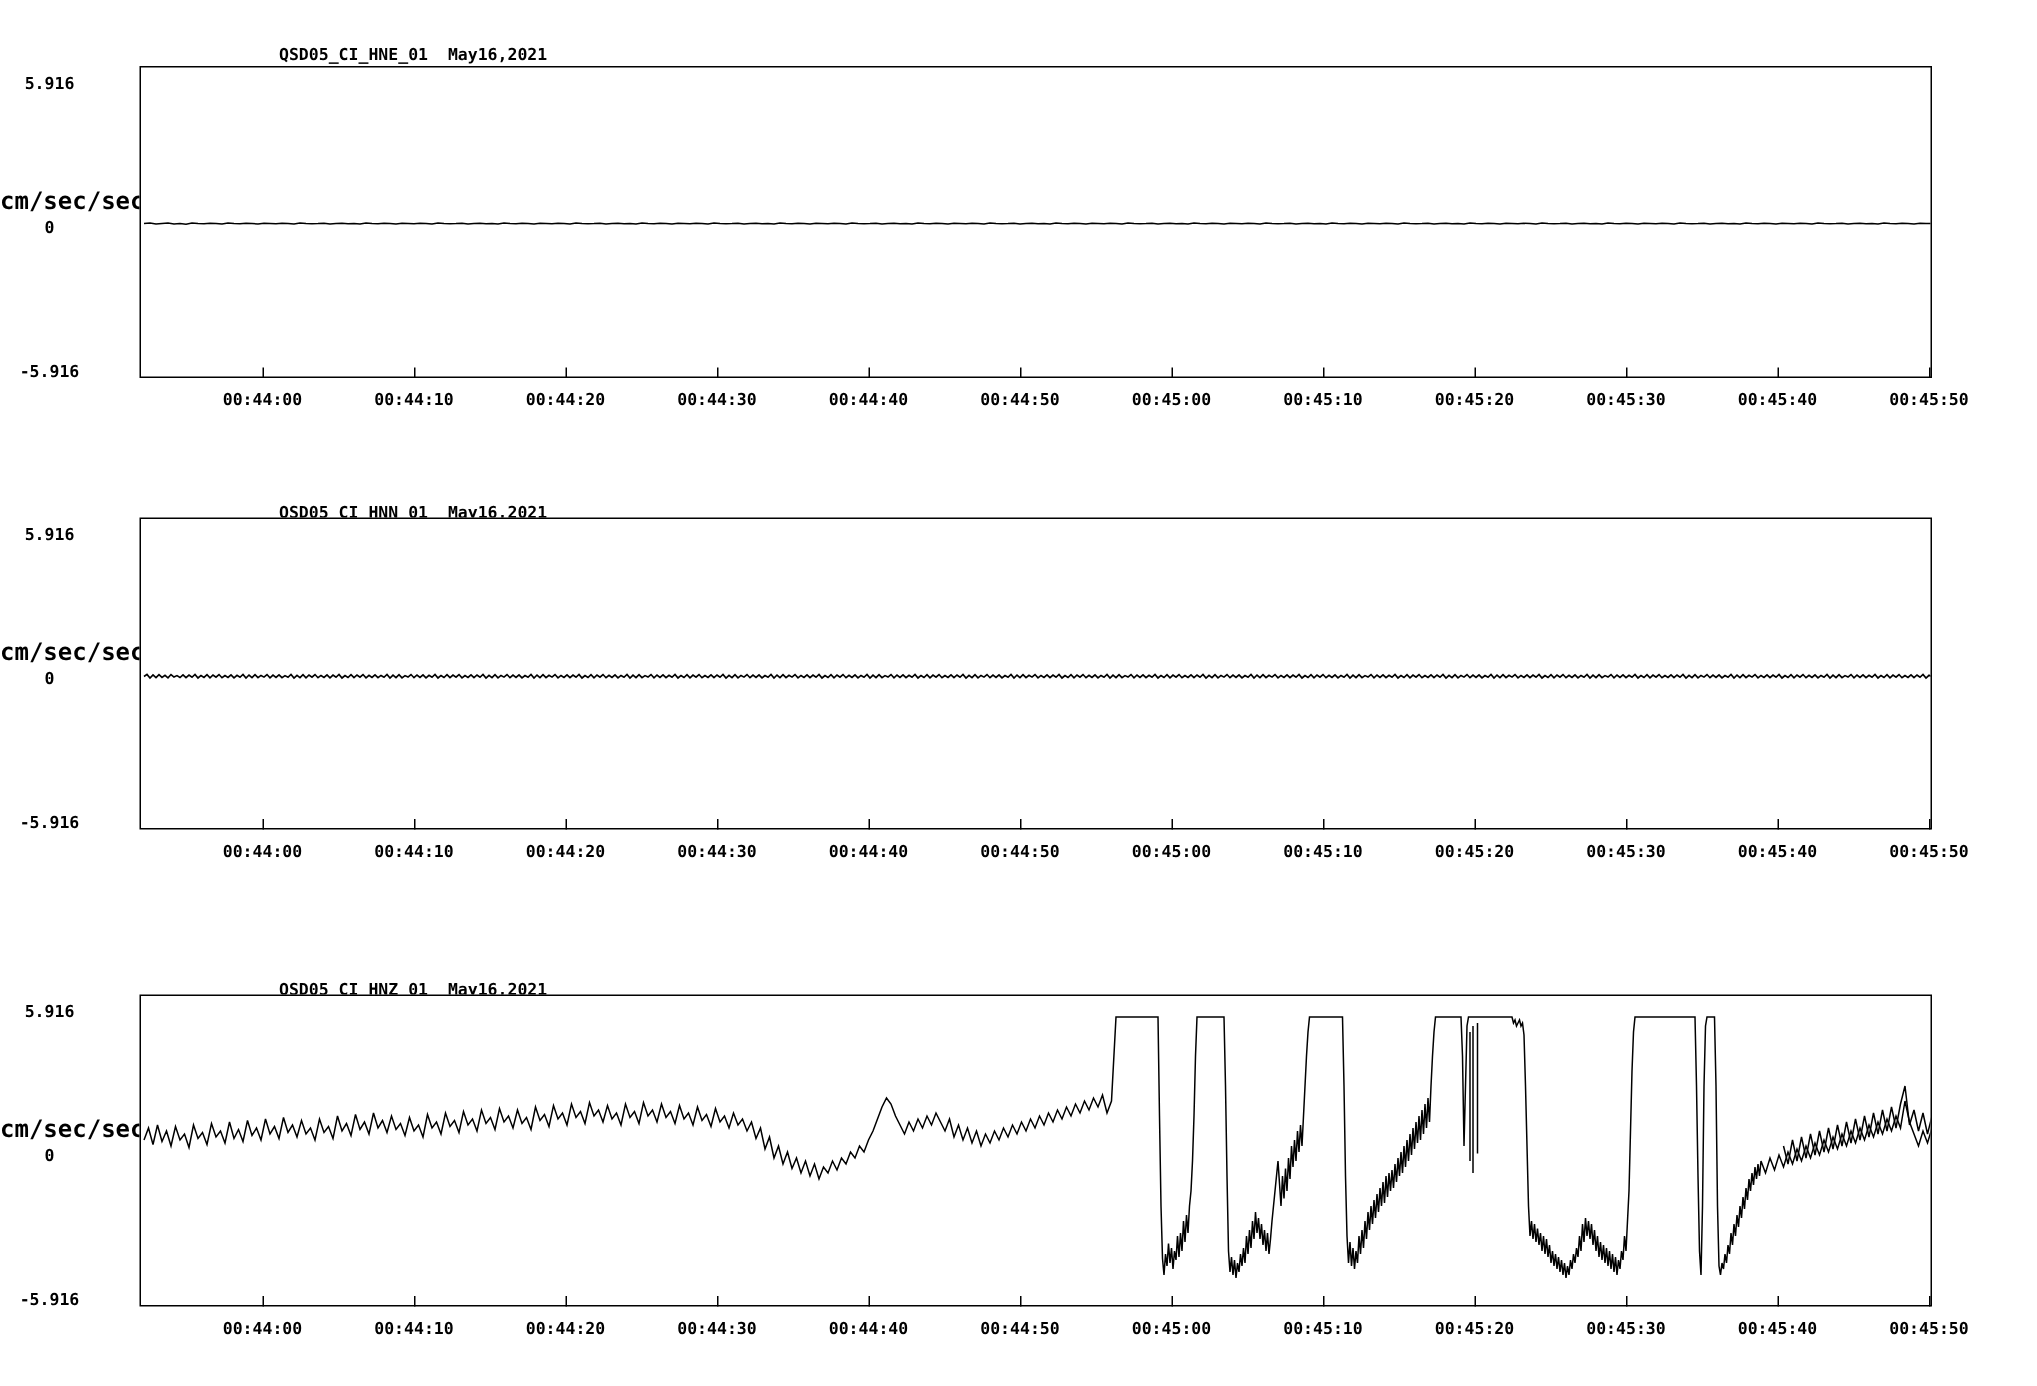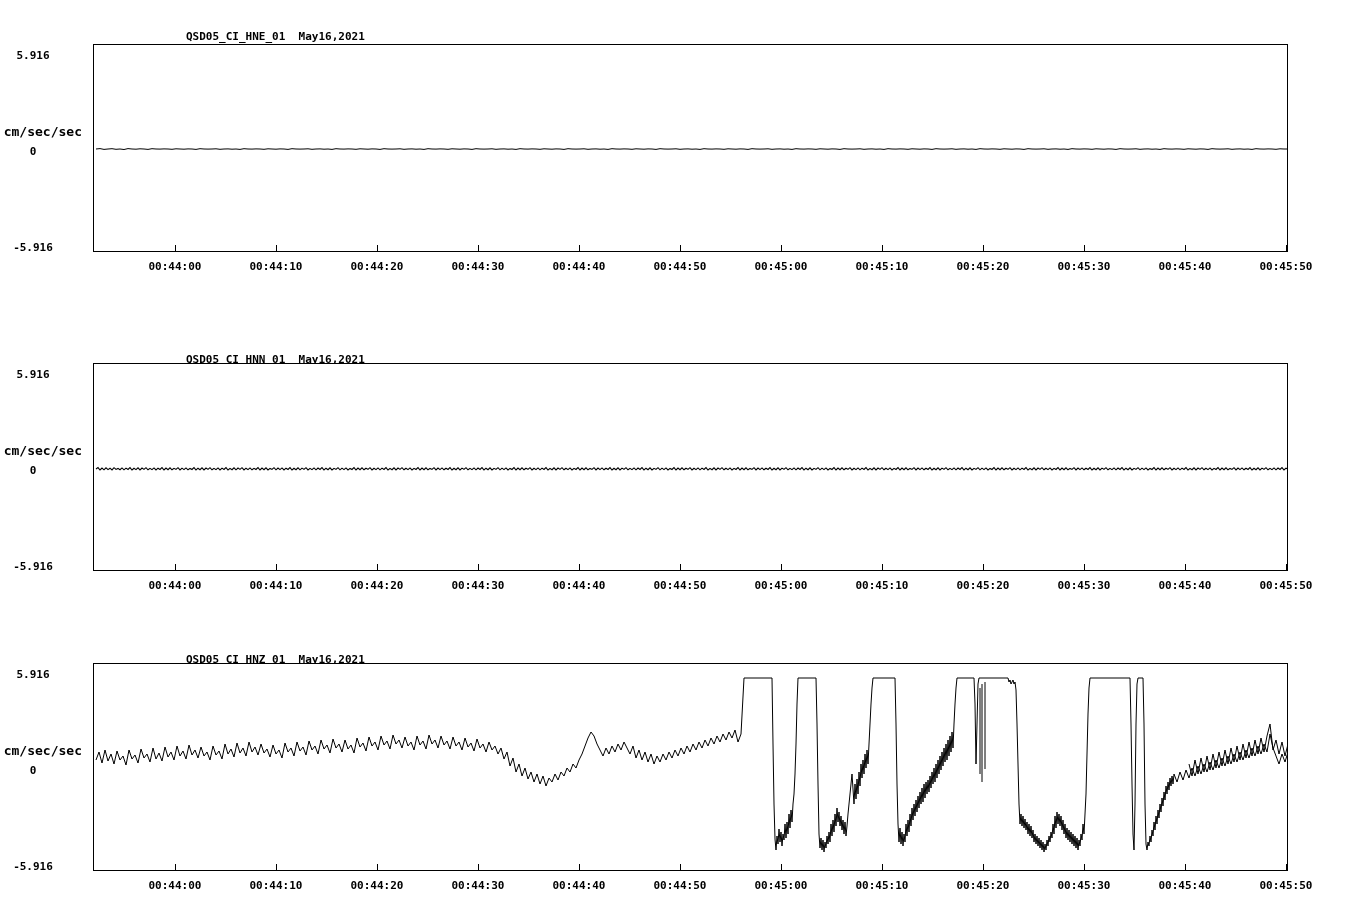--- a/index.html
+++ b/index.html
@@ -34,21 +34,21 @@
   .panel-title {
     position: absolute;
     font-size: 11px;
     font-weight: bold;
     letter-spacing: 0px;
     white-space: pre;
     font-family: "DejaVu Sans Mono", monospace;
   }
   .ylabel {
     position: absolute;
-    font-size: 13px;
+    font-size: 16px;
     font-weight: bold;
     text-align: right;
     white-space: pre;
     font-family: "DejaVu Sans Mono", monospace;
   }
   .ytick {
     position: absolute;
     font-size: 11px;
     font-weight: bold;
     text-align: center;
@@ -112,21 +112,21 @@
     <div class="xtick" style="left:529px;top:260px;width:100px;">00:44:40</div>
     <div class="xtick" style="left:630px;top:260px;width:100px;">00:44:50</div>
     <div class="xtick" style="left:731px;top:260px;width:100px;">00:45:00</div>
     <div class="xtick" style="left:832px;top:260px;width:100px;">00:45:10</div>
     <div class="xtick" style="left:933px;top:260px;width:100px;">00:45:20</div>
     <div class="xtick" style="left:1034px;top:260px;width:100px;">00:45:30</div>
     <div class="xtick" style="left:1135px;top:260px;width:100px;">00:45:40</div>
     <div class="xtick" style="left:1236px;top:260px;width:100px;">00:45:50</div>
   </div>
 
-  <div class="panel" style="top:318px;height:300px;">
+  <div class="panel" style="top:300px;height:300px;">
     <div class="panel-title" style="left:186px;top:35px;">QSD05_CI_HNN_01  May16,2021</div>
     <div class="ylabel" style="left:0px;top:125px;width:82px;">cm/sec/sec</div>
     <div class="ytick" style="left:0px;top:50px;width:66px;">5.916</div>
     <div class="ytick" style="left:0px;top:146px;width:66px;">0</div>
     <div class="ytick" style="left:0px;top:242px;width:66px;">-5.916</div>
 
     <div class="plot-frame" style="left:93px;top:45px;width:1195px;height:208px;">
       <svg class="trace-svg" width="1195" height="208" viewBox="0 0 1195 208" preserveAspectRatio="none">
         <path d="M2,105 L4,103.6 L6,106 L8,104 L10,105.8 L12,103.8 L14,105.6 L16,104.2 L18,105.9 L20,103.7 L22,105.4 L24,104.4 L26,105.7 L28,103.9 L30,105.8 L32,104.1 L34,105.5 L36,103.6 L38,106 L40,104.3 L42,105.6 L44,103.8 L46,105.9 L48,104 L50,105.4 L52,103.7 L54,105.8 L56,104.4 L58,105.6 L60,103.9 L62,105.9 L64,104.2 L66,105.5 L68,103.6 L70,106 L72,104 L74,105.7 L76,103.8 L78,105.8 L80,104.3 L82,105.4 L84,103.7 L86,105.9 L88,104.1 L90,105.6 L92,103.9 L94,105.8 L96,104.4 L98,105.5 L100,103.6 L102,106 L104,104.2 L106,105.7 L108,103.8 L110,105.9 L112,104 L114,105.4 L116,103.7 L118,105.8 L120,104.3 L122,105.6 L124,103.9 L126,105.9 L128,104.1 L130,105.5 L132,103.6 L134,106 L136,104.4 L138,105.7 L140,103.8 L142,105.8 L144,104 L146,105.4 L148,103.7 L150,105.9 L152,104.2 L154,105.6 L156,103.9 L158,105.8 L160,104.3 L162,105.5 L164,103.6 L166,106 L168,104.1 L170,105.7 L172,103.8 L174,105.9 L176,104.4 L178,105.4 L180,103.7 L182,105.8 L184,104 L186,105.6 L188,103.9 L190,105.9 L192,104.2 L194,105.5 L196,103.6 L198,106 L200,104.3 L202,105.7 L204,103.8 L206,105.8 L208,104.1 L210,105.4 L212,103.7 L214,105.9 L216,104.4 L218,105.6 L220,103.9 L222,105.8 L224,104 L226,105.5 L228,103.6 L230,106 L232,104.2 L234,105.7 L236,103.8 L238,105.9 L240,104.3 L242,105.4 L244,103.7 L246,105.8 L248,104.1 L250,105.6 L252,103.9 L254,105.9 L256,104.4 L258,105.5 L260,103.6 L262,106 L264,104 L266,105.7 L268,103.8 L270,105.8 L272,104.2 L274,105.4 L276,103.7 L278,105.9 L280,104.3 L282,105.6 L284,103.9 L286,105.8 L288,104.1 L290,105.5 L292,103.6 L294,106 L296,104.4 L298,105.7 L300,103.8 L302,105.9 L304,104 L306,105.4 L308,103.7 L310,105.8 L312,104.2 L314,105.6 L316,103.9 L318,105.9 L320,104.3 L322,105.5 L324,103.6 L326,106 L328,104.1 L330,105.7 L332,103.8 L334,105.8 L336,104.4 L338,105.4 L340,103.7 L342,105.9 L344,104 L346,105.6 L348,103.9 L350,105.8 L352,104.2 L354,105.5 L356,103.6 L358,106 L360,104.3 L362,105.7 L364,103.8 L366,105.9 L368,104.1 L370,105.4 L372,103.7 L374,105.8 L376,104.4 L378,105.6 L380,103.9 L382,105.8 L384,104 L386,105.5 L388,103.6 L390,106 L392,104.2 L394,105.7 L396,103.8 L398,105.9 L400,104.3 L402,105.4 L404,103.7 L406,105.8 L408,104.1 L410,105.6 L412,103.9 L414,105.9 L416,104.4 L418,105.5 L420,103.6 L422,106 L424,104 L426,105.7 L428,103.8 L430,105.8 L432,104.2 L434,105.4 L436,103.7 L438,105.9 L440,104.3 L442,105.6 L444,103.9 L446,105.8 L448,104.1 L450,105.5 L452,103.6 L454,106 L456,104.4 L458,105.7 L460,103.8 L462,105.9 L464,104 L466,105.4 L468,103.7 L470,105.8 L472,104.2 L474,105.6 L476,103.9 L478,105.9 L480,104.3 L482,105.5 L484,103.6 L486,106 L488,104.1 L490,105.7 L492,103.8 L494,105.8 L496,104.4 L498,105.4 L500,103.7 L502,105.9 L504,104 L506,105.6 L508,103.9 L510,105.8 L512,104.2 L514,105.5 L516,103.6 L518,106 L520,104.3 L522,105.7 L524,103.8 L526,105.9 L528,104.1 L530,105.4 L532,103.7 L534,105.8 L536,104.4 L538,105.6 L540,103.9 L542,105.8 L544,104 L546,105.5 L548,103.6 L550,106 L552,104.2 L554,105.7 L556,103.8 L558,105.9 L560,104.3 L562,105.4 L564,103.7 L566,105.8 L568,104.1 L570,105.6 L572,103.9 L574,105.9 L576,104.4 L578,105.5 L580,103.6 L582,106 L584,104 L586,105.7 L588,103.8 L590,105.8 L592,104.2 L594,105.4 L596,103.7 L598,105.9 L600,104.3 L602,105.6 L604,103.9 L606,105.8 L608,104.1 L610,105.5 L612,103.6 L614,106 L616,104.4 L618,105.7 L620,103.8 L622,105.9 L624,104 L626,105.4 L628,103.7 L630,105.8 L632,104.2 L634,105.6 L636,103.9 L638,105.9 L640,104.3 L642,105.5 L644,103.6 L646,106 L648,104.1 L650,105.7 L652,103.8 L654,105.8 L656,104.4 L658,105.4 L660,103.7 L662,105.9 L664,104 L666,105.6 L668,103.9 L670,105.8 L672,104.2 L674,105.5 L676,103.6 L678,106 L680,104.3 L682,105.7 L684,103.8 L686,105.9 L688,104.1 L690,105.4 L692,103.7 L694,105.8 L696,104.4 L698,105.6 L700,103.9 L702,105.8 L704,104 L706,105.5 L708,103.6 L710,106 L712,104.2 L714,105.7 L716,103.8 L718,105.9 L720,104.3 L722,105.4 L724,103.7 L726,105.8 L728,104.1 L730,105.6 L732,103.9 L734,105.9 L736,104.4 L738,105.5 L740,103.6 L742,106 L744,104 L746,105.7 L748,103.8 L750,105.8 L752,104.2 L754,105.4 L756,103.7 L758,105.9 L760,104.3 L762,105.6 L764,103.9 L766,105.8 L768,104.1 L770,105.5 L772,103.6 L774,106 L776,104.4 L778,105.7 L780,103.8 L782,105.9 L784,104 L786,105.4 L788,103.7 L790,105.8 L792,104.2 L794,105.6 L796,103.9 L798,105.9 L800,104.3 L802,105.5 L804,103.6 L806,106 L808,104.1 L810,105.7 L812,103.8 L814,105.8 L816,104.4 L818,105.4 L820,103.7 L822,105.9 L824,104 L826,105.6 L828,103.9 L830,105.8 L832,104.2 L834,105.5 L836,103.6 L838,106 L840,104.3 L842,105.7 L844,103.8 L846,105.9 L848,104.1 L850,105.4 L852,103.7 L854,105.8 L856,104.4 L858,105.6 L860,103.9 L862,105.8 L864,104 L866,105.5 L868,103.6 L870,106 L872,104.2 L874,105.7 L876,103.8 L878,105.9 L880,104.3 L882,105.4 L884,103.7 L886,105.8 L888,104.1 L890,105.6 L892,103.9 L894,105.9 L896,104.4 L898,105.5 L900,103.6 L902,106 L904,104 L906,105.7 L908,103.8 L910,105.8 L912,104.2 L914,105.4 L916,103.7 L918,105.9 L920,104.3 L922,105.6 L924,103.9 L926,105.8 L928,104.1 L930,105.5 L932,103.6 L934,106 L936,104.4 L938,105.7 L940,103.8 L942,105.9 L944,104 L946,105.4 L948,103.7 L950,105.8 L952,104.2 L954,105.6 L956,103.9 L958,105.9 L960,104.3 L962,105.5 L964,103.6 L966,106 L968,104.1 L970,105.7 L972,103.8 L974,105.8 L976,104.4 L978,105.4 L980,103.7 L982,105.9 L984,104 L986,105.6 L988,103.9 L990,105.8 L992,104.2 L994,105.5 L996,103.6 L998,106 L1000,104.3 L1002,105.7 L1004,103.8 L1006,105.9 L1008,104.1 L1010,105.4 L1012,103.7 L1014,105.8 L1016,104.4 L1018,105.6 L1020,103.9 L1022,105.8 L1024,104 L1026,105.5 L1028,103.6 L1030,106 L1032,104.2 L1034,105.7 L1036,103.8 L1038,105.9 L1040,104.3 L1042,105.4 L1044,103.7 L1046,105.8 L1048,104.1 L1050,105.6 L1052,103.9 L1054,105.9 L1056,104.4 L1058,105.5 L1060,103.6 L1062,106 L1064,104 L1066,105.7 L1068,103.8 L1070,105.8 L1072,104.2 L1074,105.4 L1076,103.7 L1078,105.9 L1080,104.3 L1082,105.6 L1084,103.9 L1086,105.8 L1088,104.1 L1090,105.5 L1092,103.6 L1094,106 L1096,104.4 L1098,105.7 L1100,103.8 L1102,105.9 L1104,104 L1106,105.4 L1108,103.7 L1110,105.8 L1112,104.2 L1114,105.6 L1116,103.9 L1118,105.9 L1120,104.3 L1122,105.5 L1124,103.6 L1126,106 L1128,104.1 L1130,105.7 L1132,103.8 L1134,105.8 L1136,104.4 L1138,105.4 L1140,103.7 L1142,105.9 L1144,104 L1146,105.6 L1148,103.9 L1150,105.8 L1152,104.2 L1154,105.5 L1156,103.6 L1158,106 L1160,104.3 L1162,105.7 L1164,103.8 L1166,105.9 L1168,104.1 L1170,105.4 L1172,103.7 L1174,105.8 L1176,104.4 L1178,105.6 L1180,103.9 L1182,105.8 L1184,104 L1186,105.5 L1188,103.6 L1190,106 L1192,104.2 L1194,105" fill="none" stroke="#000" stroke-width="1.1"></path>
       </svg>

